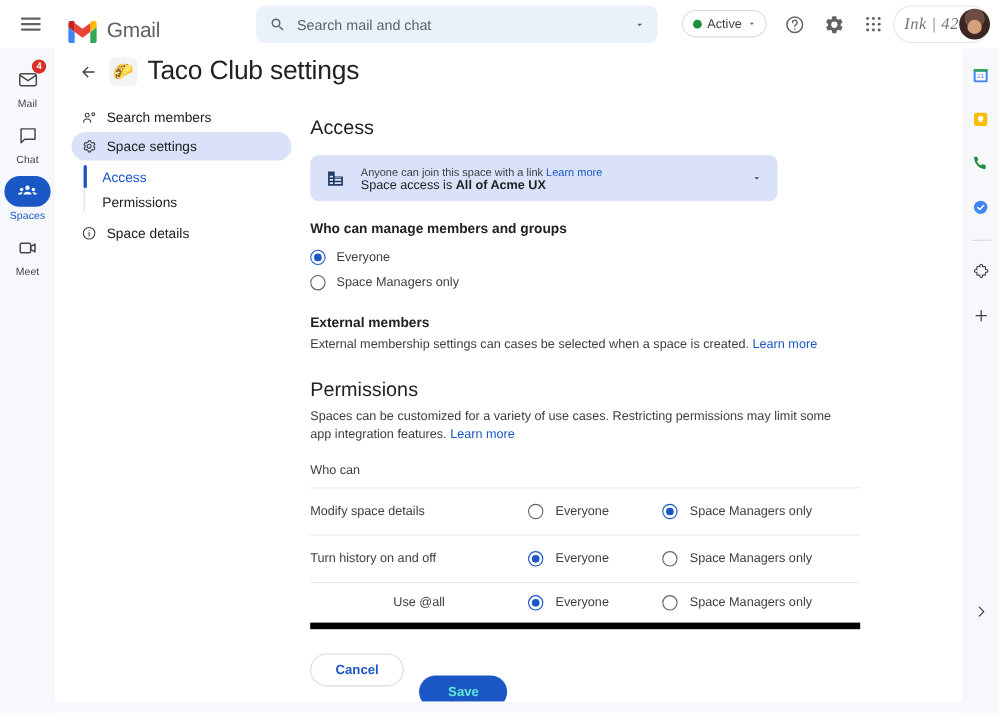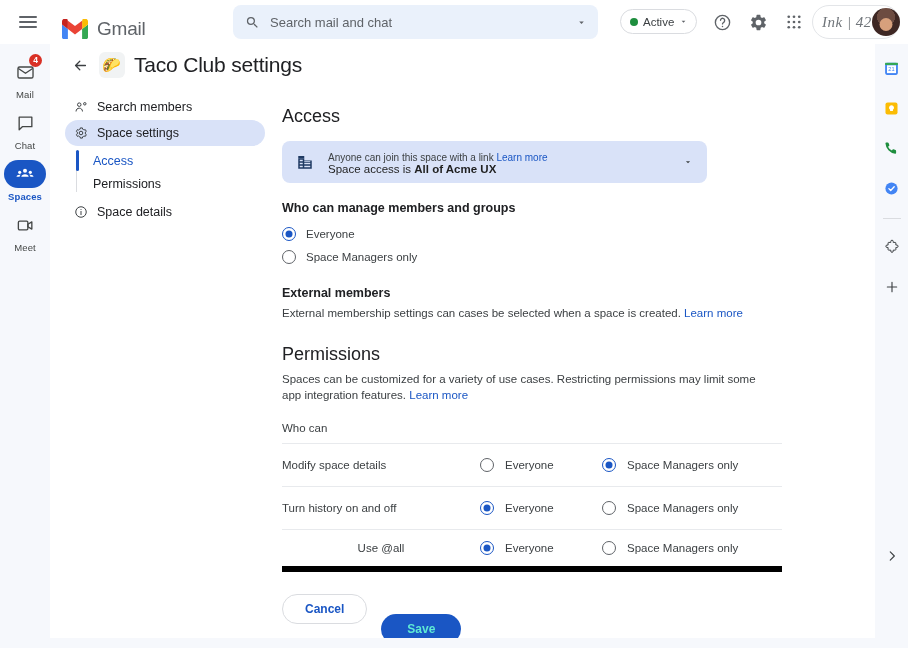--- a/index.html
+++ b/index.html
@@ -97,21 +97,21 @@
     width: 46px; display: flex; flex-direction: column; align-items: center;
     cursor: pointer; gap: 3px;
   }
   .rail-ico {
     width: 42px; height: 28px; border-radius: 14px;
     display: flex; align-items: center; justify-content: center;
     position: relative;
   }
   .rail-item.active .rail-ico { background: #1a56c4; }
   .rail-label { font-size: 9.5px; color: #444746; letter-spacing: 0.1px; }
-  .rail-item.active .rail-label { color: #1a56c4; font-weight: 700; }
+  .rail-item.active .rail-label { color: #1a56c4; font-weight: 400; }
   #mail-badge {
     position: absolute; top: -4px; right: 4px;
     min-width: 13px; height: 13px; padding: 0 3px;
     background: #d93025; color: #fff; border-radius: 7px;
     font-size: 8.5px; line-height: 13px; text-align: center; font-weight: 700;
   }
 
   
   #card {
     position: absolute; left: 55px; top: 44px;
@@ -129,21 +129,21 @@
     width: 26px; height: 26px; border-radius: 50%;
     display: flex; align-items: center; justify-content: center; cursor: pointer;
   }
   #space-emoji {
     width: 26px; height: 26px; margin-left: 6px;
     background: #f1f3f4; border-radius: 6px;
     display: flex; align-items: center; justify-content: center;
     font-size: 15px; flex: none;
   }
   #space-title {
-    margin-left: 9px; font-size: 21px; color: #202124; letter-spacing: -0.2px;
+    margin-left: 9px; font-size: 24px; color: #202124; letter-spacing: -0.2px;
   }
 
   #card-body { flex: 1; display: flex; min-height: 0; }
 
   
   #settings-nav { width: 222px; padding-top: 8px; flex: none; }
   .nav-row {
     display: flex; align-items: center; height: 26px;
     margin: 0 12px 0 10px; padding-left: 8px;
     border-radius: 13px; cursor: pointer; gap: 9px;

